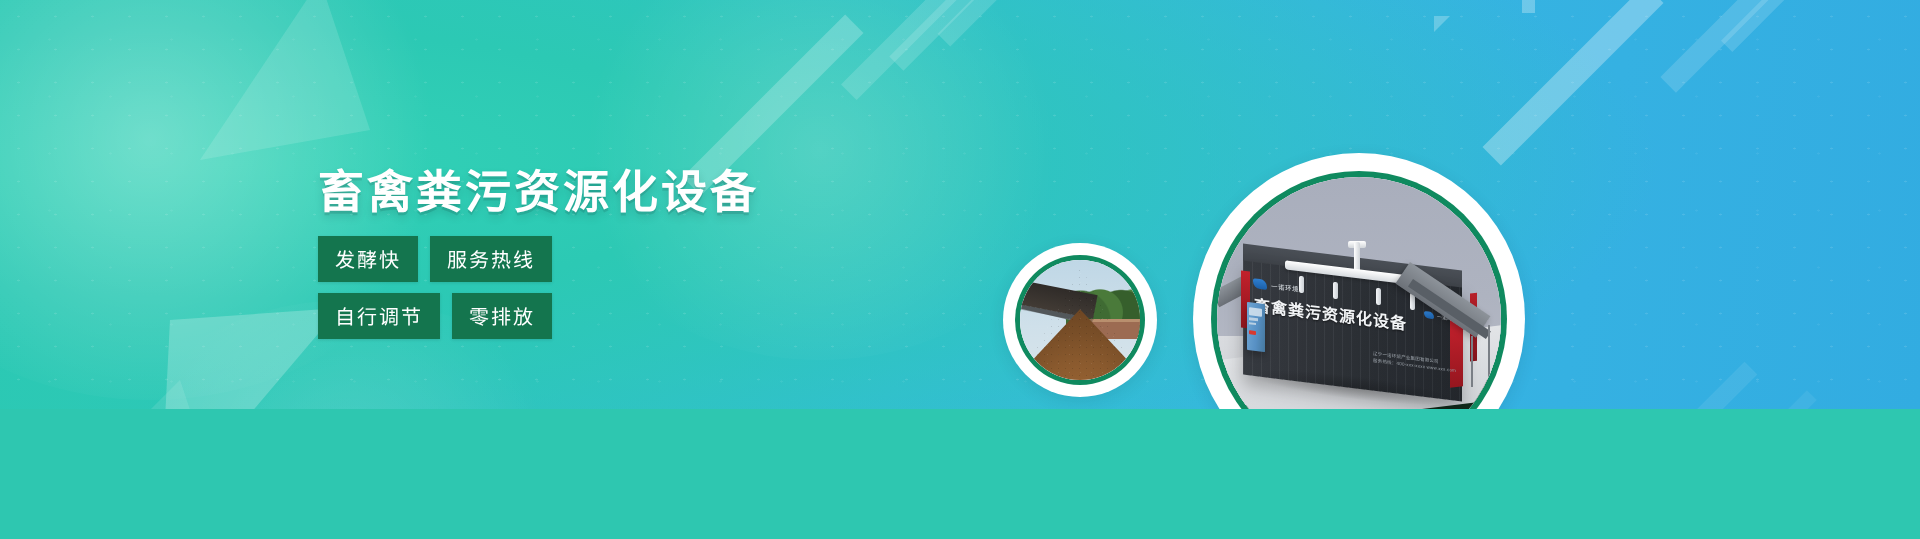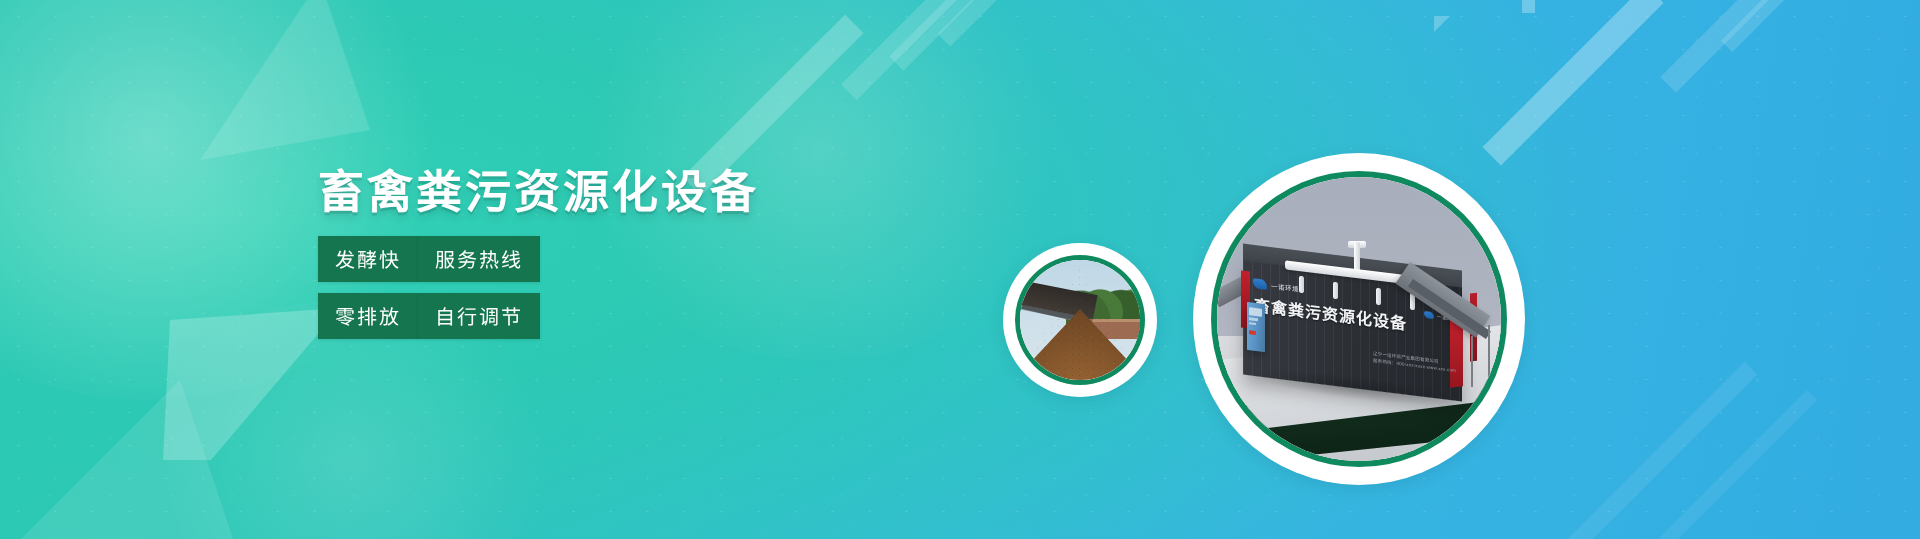--- a/index.html
+++ b/index.html
@@ -5,21 +5,21 @@
 <style>
   html,body{margin:0;padding:0;}
   body{
     width:1920px;height:539px;overflow:hidden;
     font-family:"Liberation Sans","DejaVu Sans",sans-serif;
     background:#2ec7b0;
   }
 
   
   .banner{
-    position:relative;width:1920px;height:539px;overflow:hidden;
+    position:relative;width:1920px;height:409px;overflow:hidden;
     background:
       radial-gradient(120% 150% at 12% 40%, #33d2b6 0%, #2cc9b4 22%, rgba(44,201,180,0) 62%),
       linear-gradient(100deg,#2bc9b2 0%, #2ec6bb 16%, #31c0cb 32%, #34bcd8 48%, #36b6e0 66%, #35b1e2 82%, #32ace1 100%);
   }
 
   
   .noise{
     position:absolute;inset:0;pointer-events:none;opacity:.22;
     background-image:
       radial-gradient(rgba(255,255,255,.55) 1px, transparent 1.2px),
@@ -53,21 +53,21 @@
     white-space:nowrap;
   }
   .subline{
     margin-top:16px;font-size:17.5px;line-height:1.72;color:#ffffff;
     letter-spacing:.4px;white-space:nowrap;
     text-shadow:0 1px 2px rgba(0,0,0,.10);
   }
 
   
   .tags{margin-top:18px;}
-  .tag-row{display:flex;margin-bottom:11px;}
+  .tag-row{display:flex;gap:12px;margin-bottom:11px;}
   .tag{
     background:#14754e;color:#ffffff;
     font-size:20px;letter-spacing:2px;font-weight:500;
     padding:8px 0 9px 0;text-align:center;
     min-width:100px;
     box-shadow:0 1px 3px rgba(0,0,0,.12);
   }
   .tag.w3{width:100px;}
   .tag.w4{width:122px;}
 
@@ -280,22 +280,22 @@
 
     <div class="headline">畜禽粪污资源化设备</div>
 
 
     <div class="tags">
       <div class="tag-row">
         <div class="tag w3">发酵快</div>
         <div class="tag w4">服务热线</div>
       </div>
       <div class="tag-row">
+        <div class="tag w4">自行调节</div>
         <div class="tag w3">零排放</div>
-        <div class="tag w4">自行调节</div>
       </div>
     </div>
   </div>
 
   <div class="circle" style="left:1003px;top:243px;width:154px;height:154px;">
     <div class="ring" style="width:130px;height:130px;">
       <div class="inner" style="width:120px;height:120px;">
         <div class="compost">
           <div class="c-sky"></div>
           <div class="c-trees"></div>

